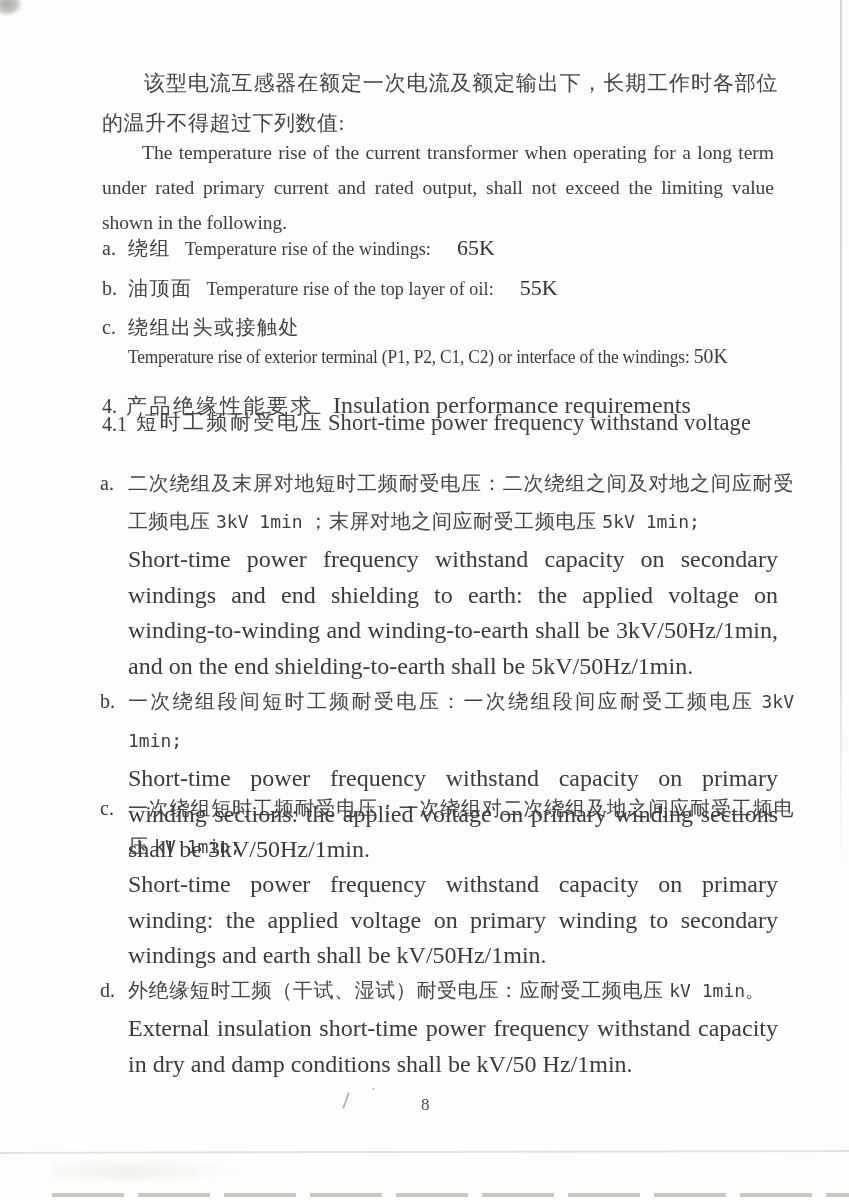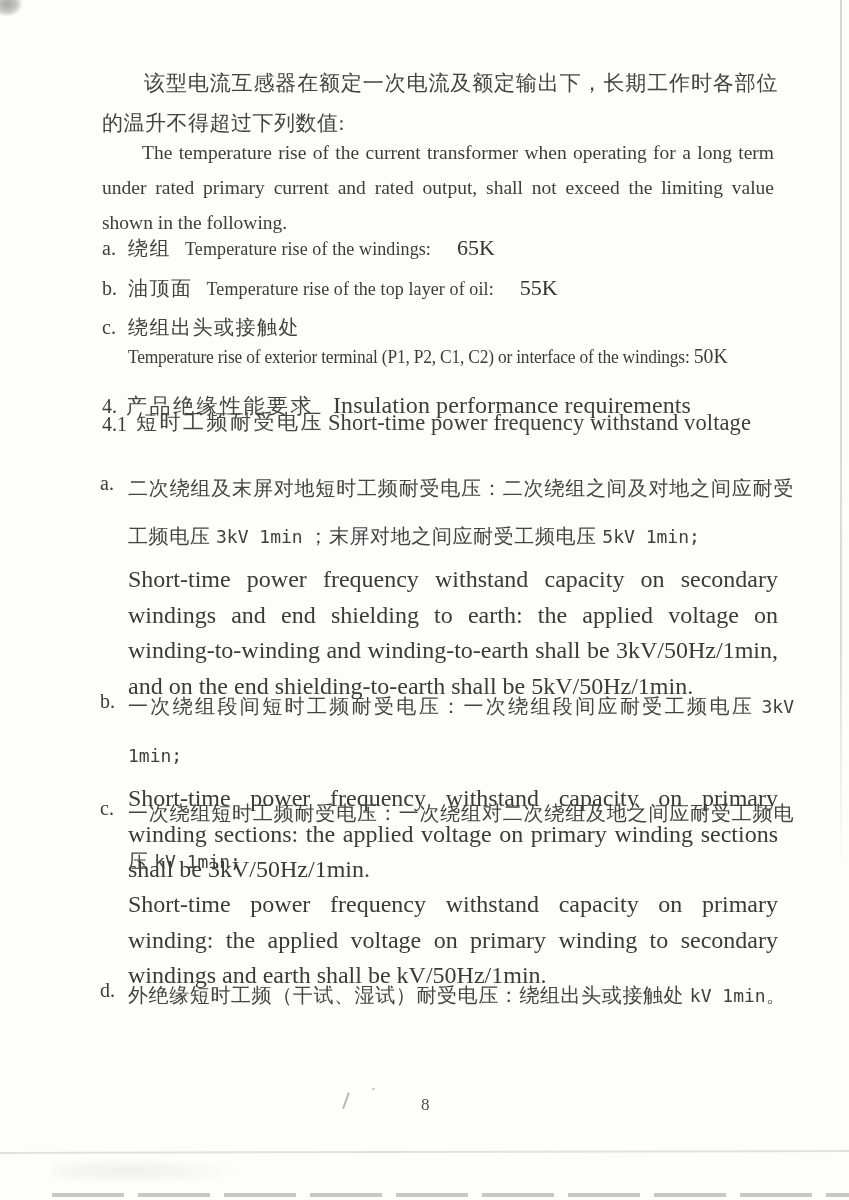--- a/index.html
+++ b/index.html
@@ -48,21 +48,21 @@
   .heading .num{font-size:20px;width:auto;margin-right:9px;color:#3c3c3c;}
   .heading .cn{font-size:21px;letter-spacing:2.5px;color:#454545;}
   #h4 .en{font-size:24px;margin-left:19px;letter-spacing:.1px;}
   #h41 .en{font-size:22.5px;margin-left:4px;letter-spacing:.1px;}
 
   
   .w-item{left:102px;width:692px;}
   #wa{top:464px;} #wb{top:682px;} #wc{top:789px;} #wd{top:971px;}
   .w-marker{position:absolute;left:-2px;top:0;font-size:20px;line-height:38px;color:#3c3c3c;}
   .w-cn{
-    margin:0 0 0 26px;font-size:20px;line-height:48px;
+    margin:0 0 0 26px;font-size:20px;line-height:38px;
     letter-spacing:.6px;text-align:justify;color:#444;
   }
   .w-en{
     margin:1px 0 0 26px;width:650px;font-size:24px;line-height:35.5px;
     text-align:justify;color:#3a3a3a;
   }
   .mono{
     font-family:"DejaVu Sans Mono","Liberation Mono",monospace;
     font-size:18px;letter-spacing:0;color:#3f3f3f;
   }
@@ -134,21 +134,22 @@
 </div>
 
 <div id="wc" class="abs w-item">
   <span class="w-marker">c.</span>
   <p class="w-cn"><span>一次绕组短时工频耐受电压：一次绕组对二次绕组及地之间应耐受工频电压 </span><span class="mono">kV 1min;</span><span></span><span class="mono"></span></p>
   <p class="w-en">Short-time power frequency withstand capacity on primary winding: the applied voltage on primary winding to secondary windings and earth shall be kV/50Hz/1min.</p>
 </div>
 
 <div id="wd" class="abs w-item">
   <span class="w-marker">d.</span>
-  <p class="w-cn"><span>外绝缘短时工频（干试、湿试）耐受电压：绕组出头或接触处 </span><span class="mono">kV 1min</span><span>。</span><span class="mono"></span></p>
+  <p class="w-cn"><span>外绝缘短时工频（干试、湿试）耐受电压：应耐受工频电压 </span><span class="mono">kV 1min</span><span>。</span><span class="mono"></span></p>
+  <p class="w-en">External insulation short-time power frequency withstand capacity in dry and damp conditions shall be kV/50 Hz/1min.</p>
 </div>
 
 <div id="pagenum" class="abs">8</div>
 
 <div id="smudge-tl" class="abs"></div>
 <div id="edge-right" class="abs"></div>
 <div id="edge-bottom" class="abs"></div>
 <div id="blotch-bl" class="abs"></div>
 <div id="strip-bottom" class="abs"></div>
 <div id="slash-mark" class="abs"></div>

